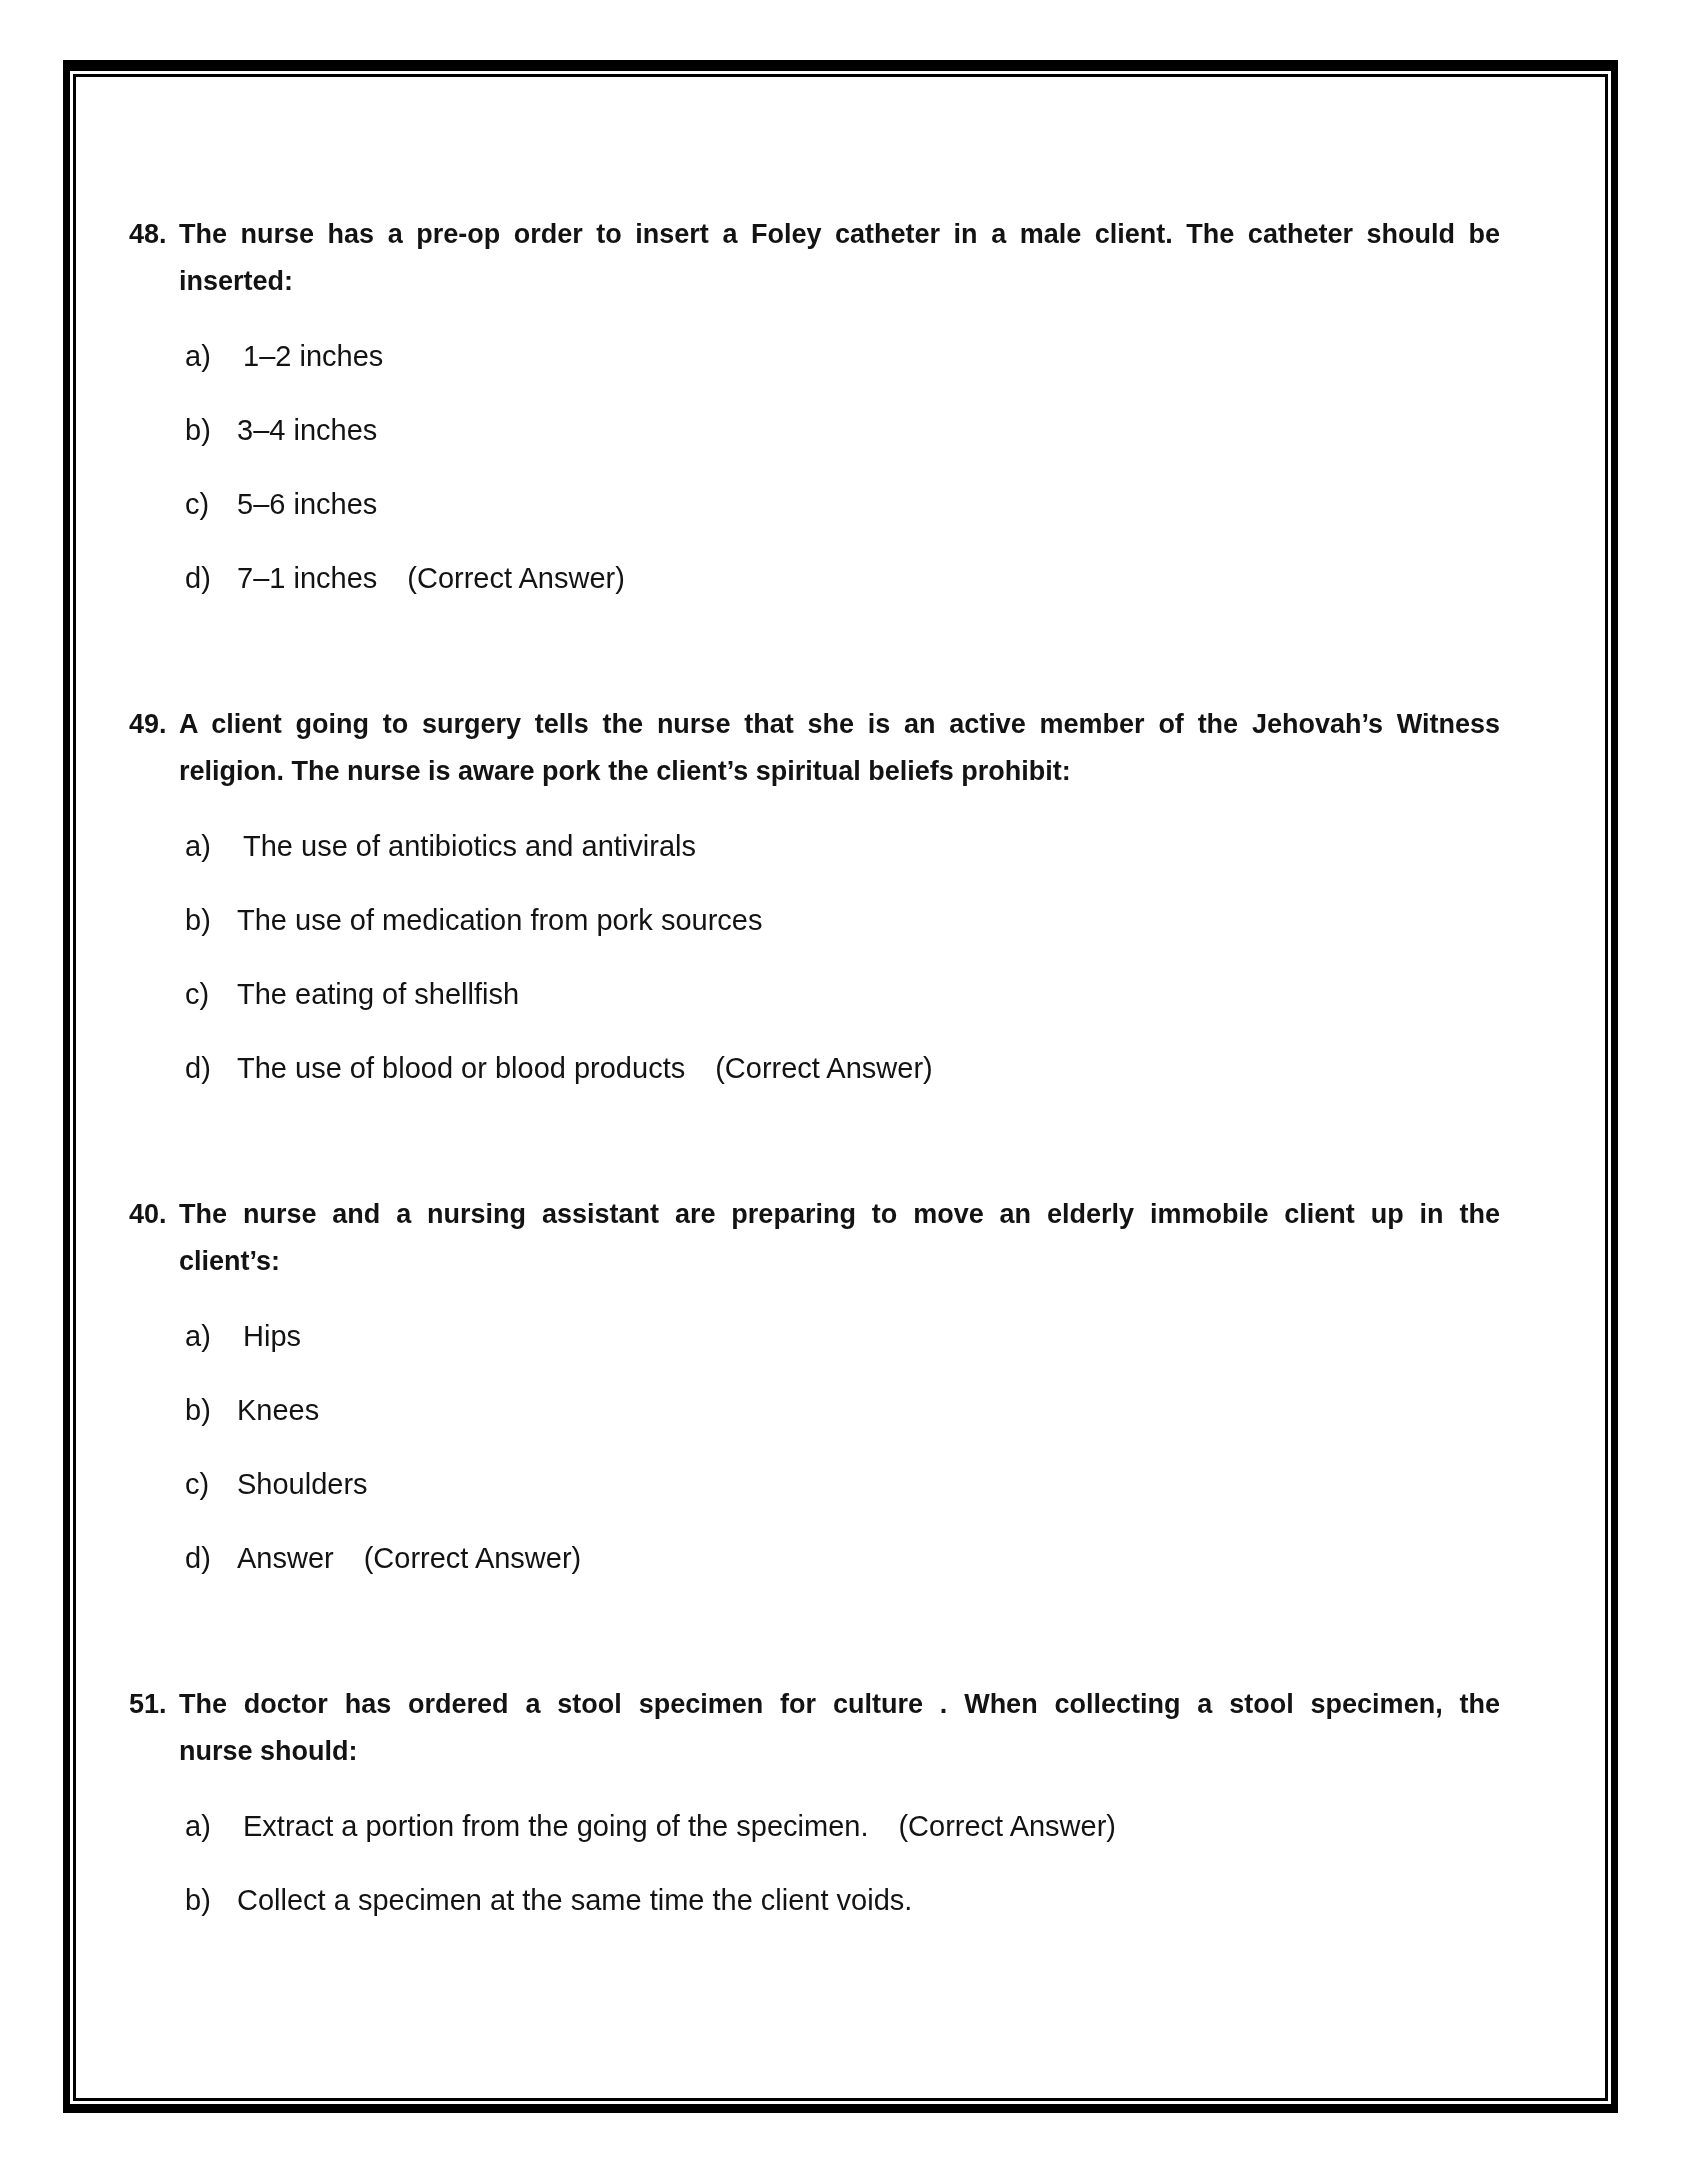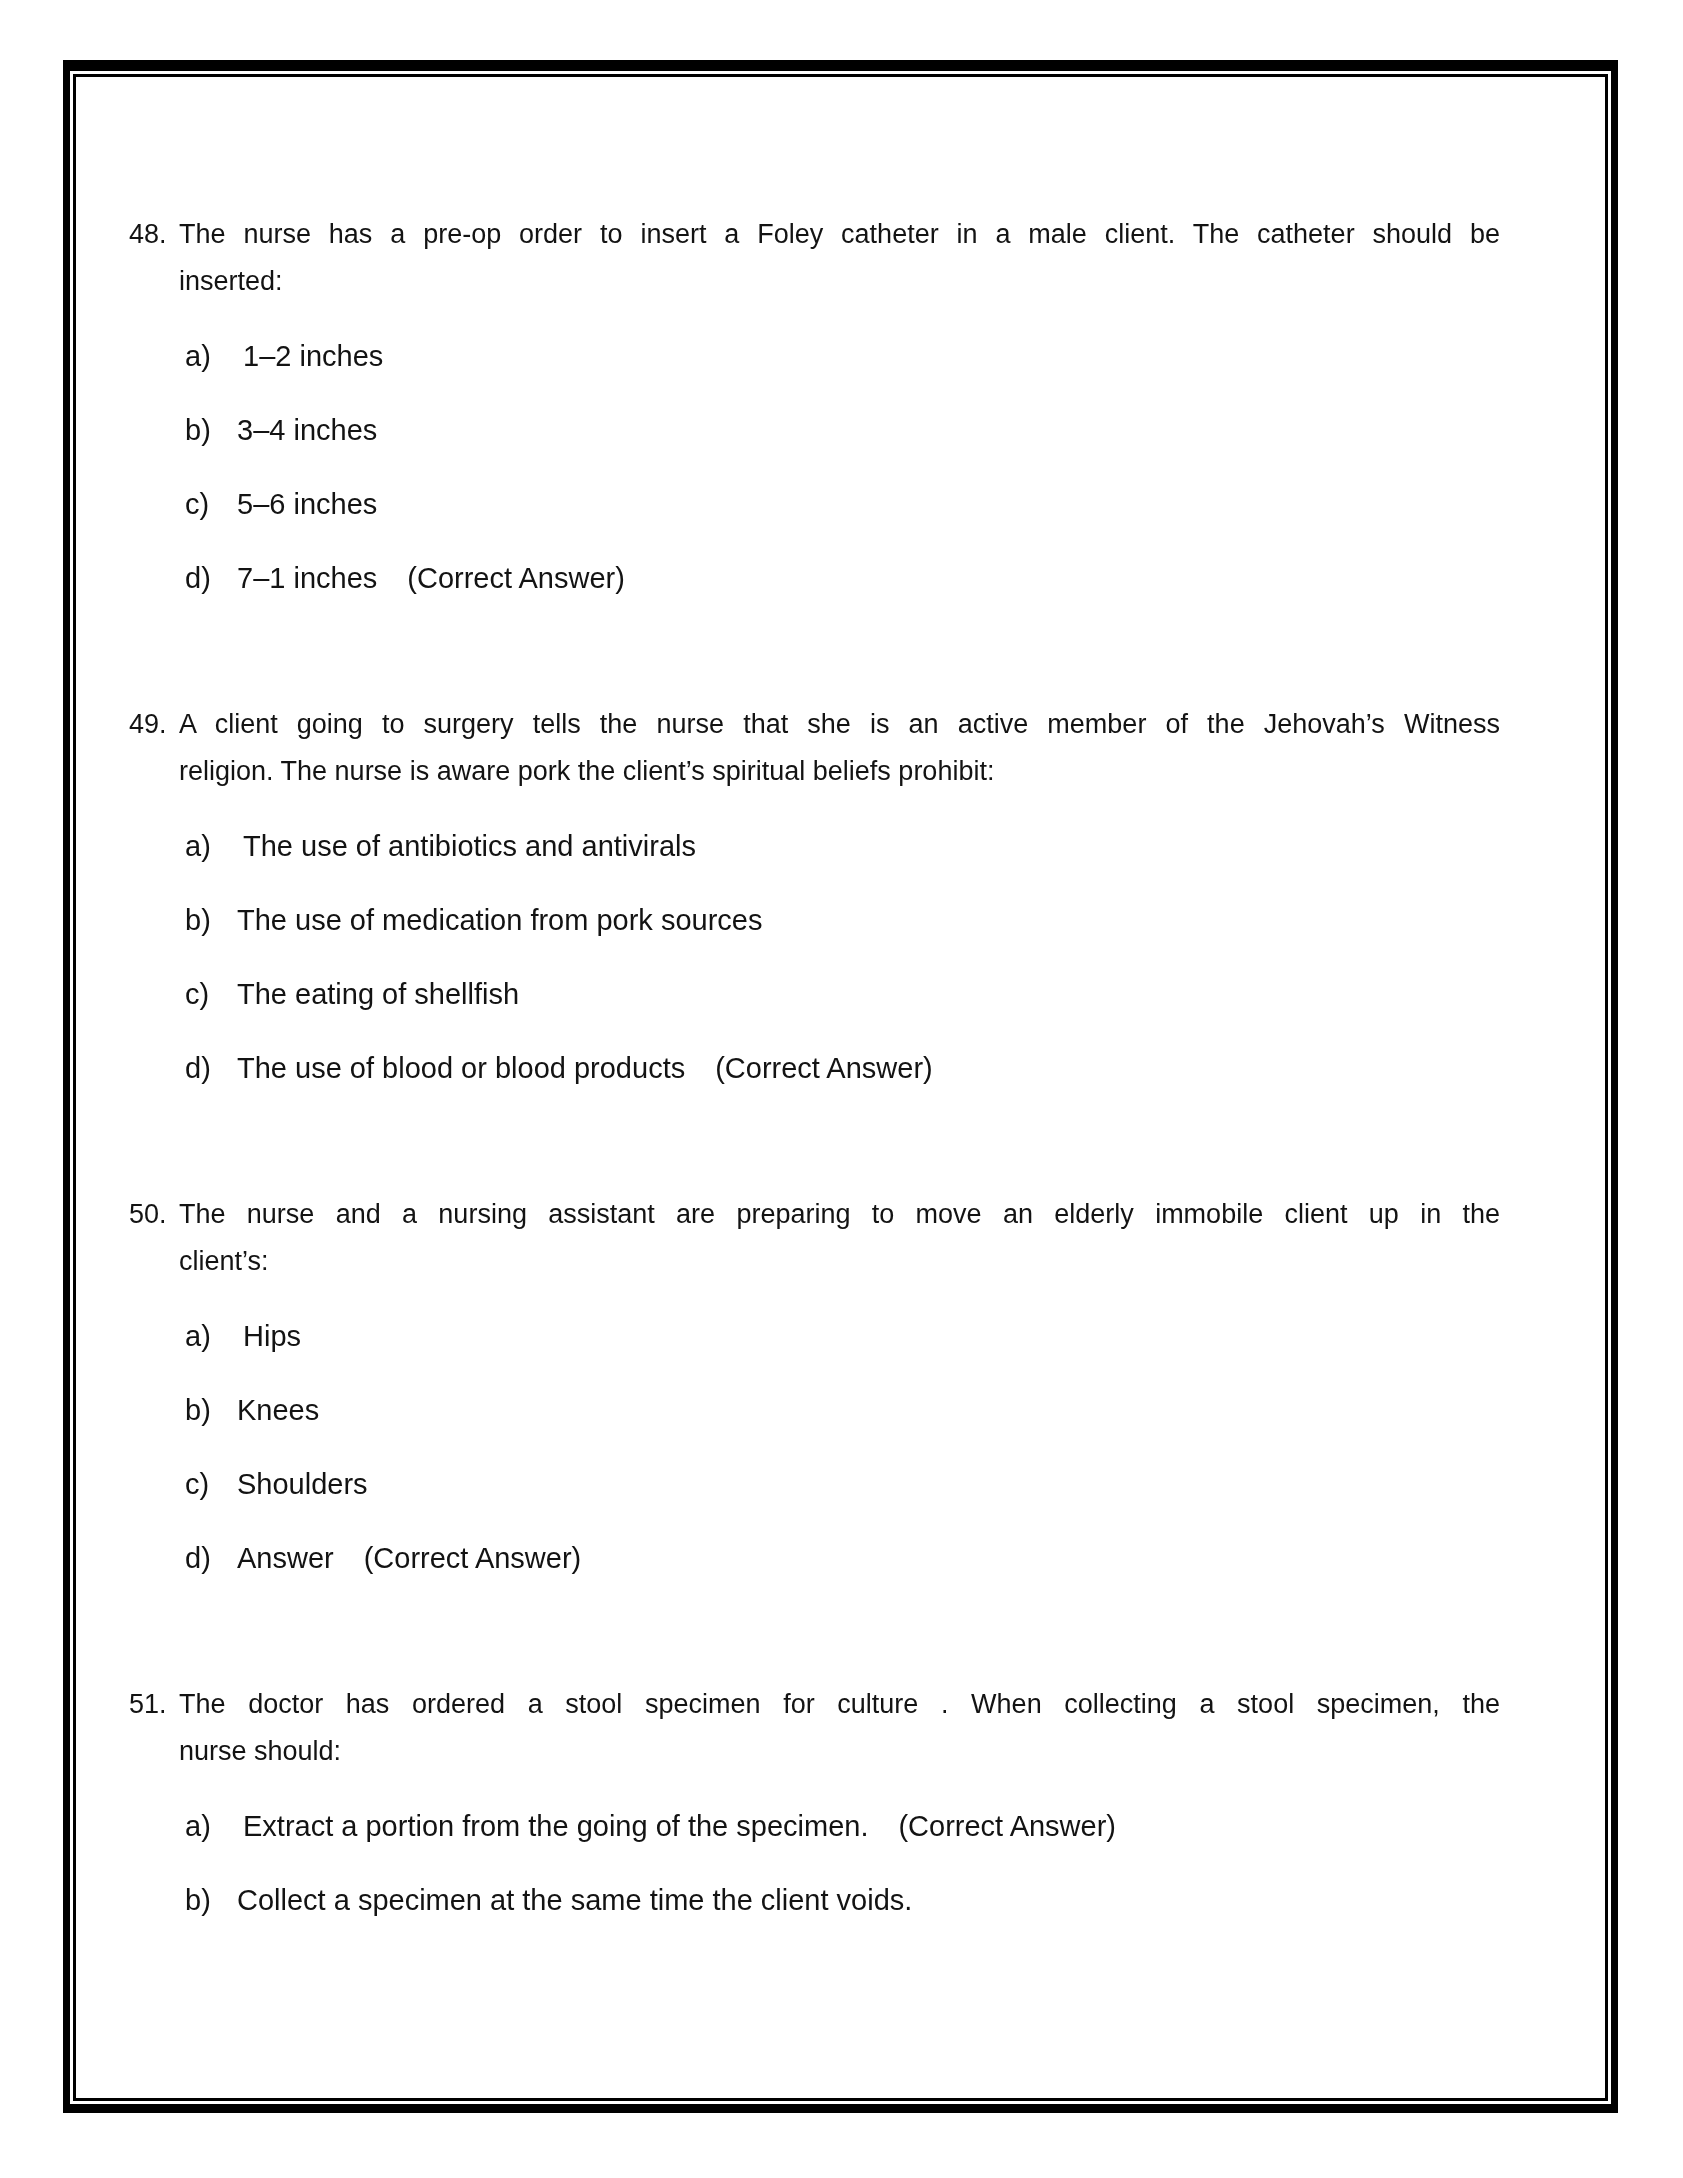--- a/index.html
+++ b/index.html
@@ -38,21 +38,21 @@
     position: absolute;
     left: 129px;
     top: 83px;
     width: 1371px;
   }
   .question { margin-top: 99px; }
   .question.first { margin-top: 128px; }
   .qhead {
     display: grid;
     grid-template-columns: 50px 1fr;
-    font-weight: 400;
+    font-weight: 700;
     font-size: 27px;
   }
   .qnum { line-height: 47px; }
   .qline { line-height: 47px; }
   .qline.just {
     text-align: justify;
     text-align-last: justify;
   }
   .opts { margin-left: 56px; font-size: 29px; font-weight: 400; }
   .opt {
@@ -136,21 +136,21 @@
         <div class="opt">
           <span class="lab">d)</span>
           <span class="otext">The use of blood or blood products</span>
           <span class="suffix">(Correct Answer)</span>
         </div>
       </div>
     </section>
 
     <section class="question">
       <div class="qhead">
-        <div class="qnum">50.</div>
+        <div class="qnum">40.</div>
         <div class="qlines">
           <div class="qline just">The nurse and a nursing assistant are preparing to move an elderly immobile client up in the</div>
           <div class="qline">client’s:</div>
         </div>
       </div>
       <div class="opts">
         <div class="opt first">
           <span class="lab">a)</span>
           <span class="otext">Hips</span>
 

